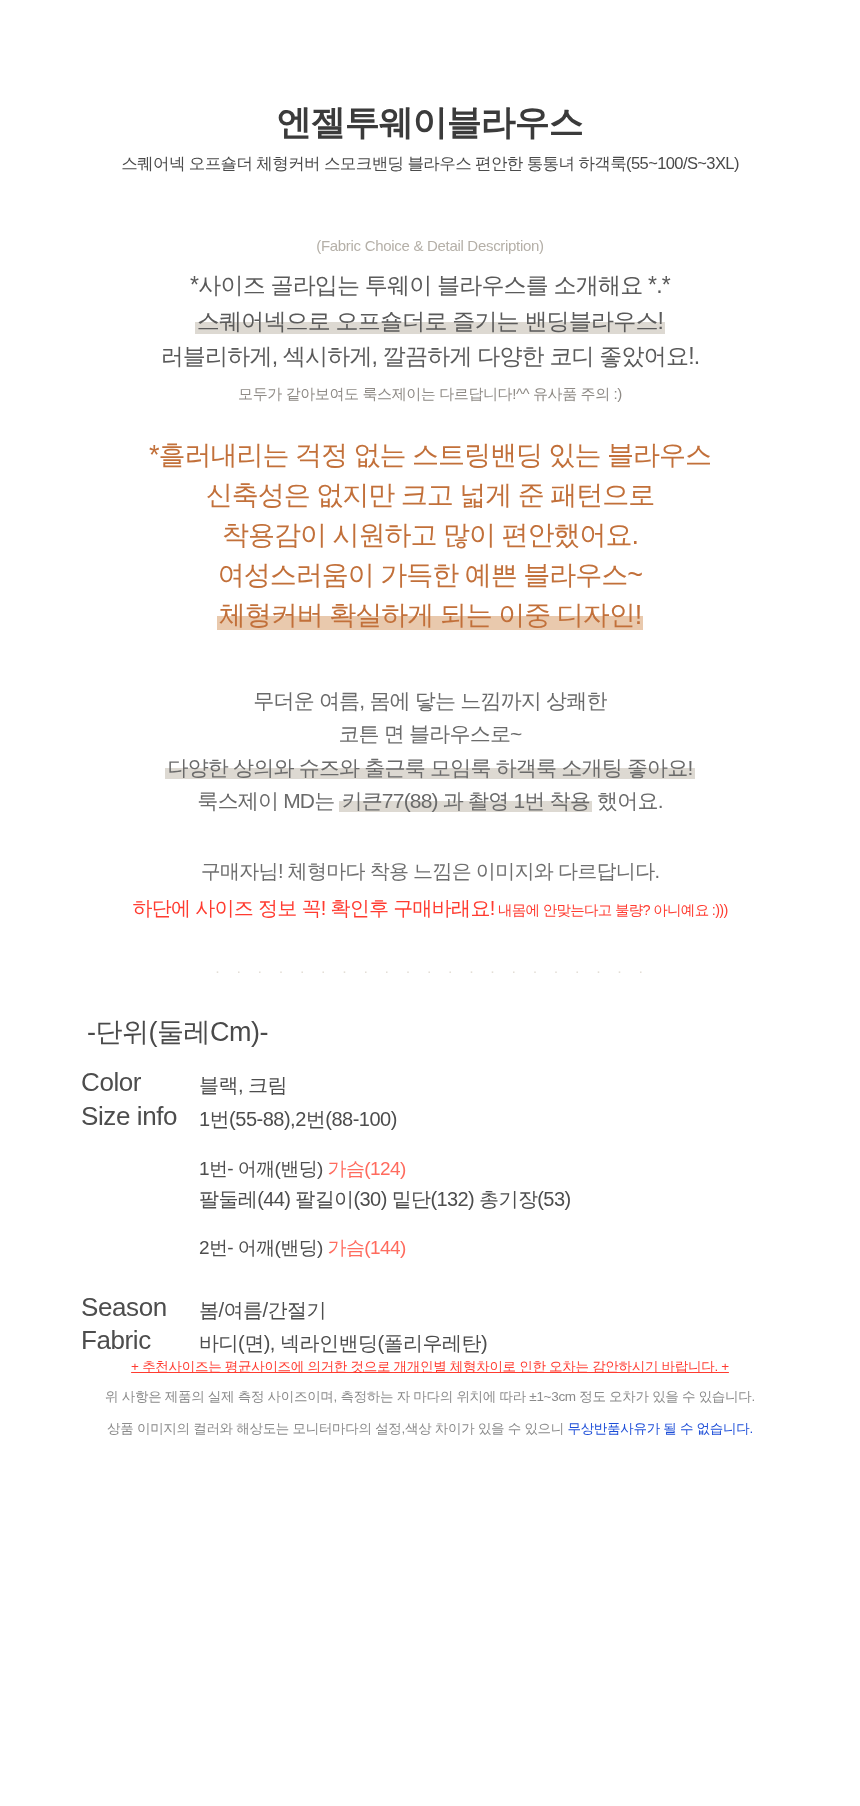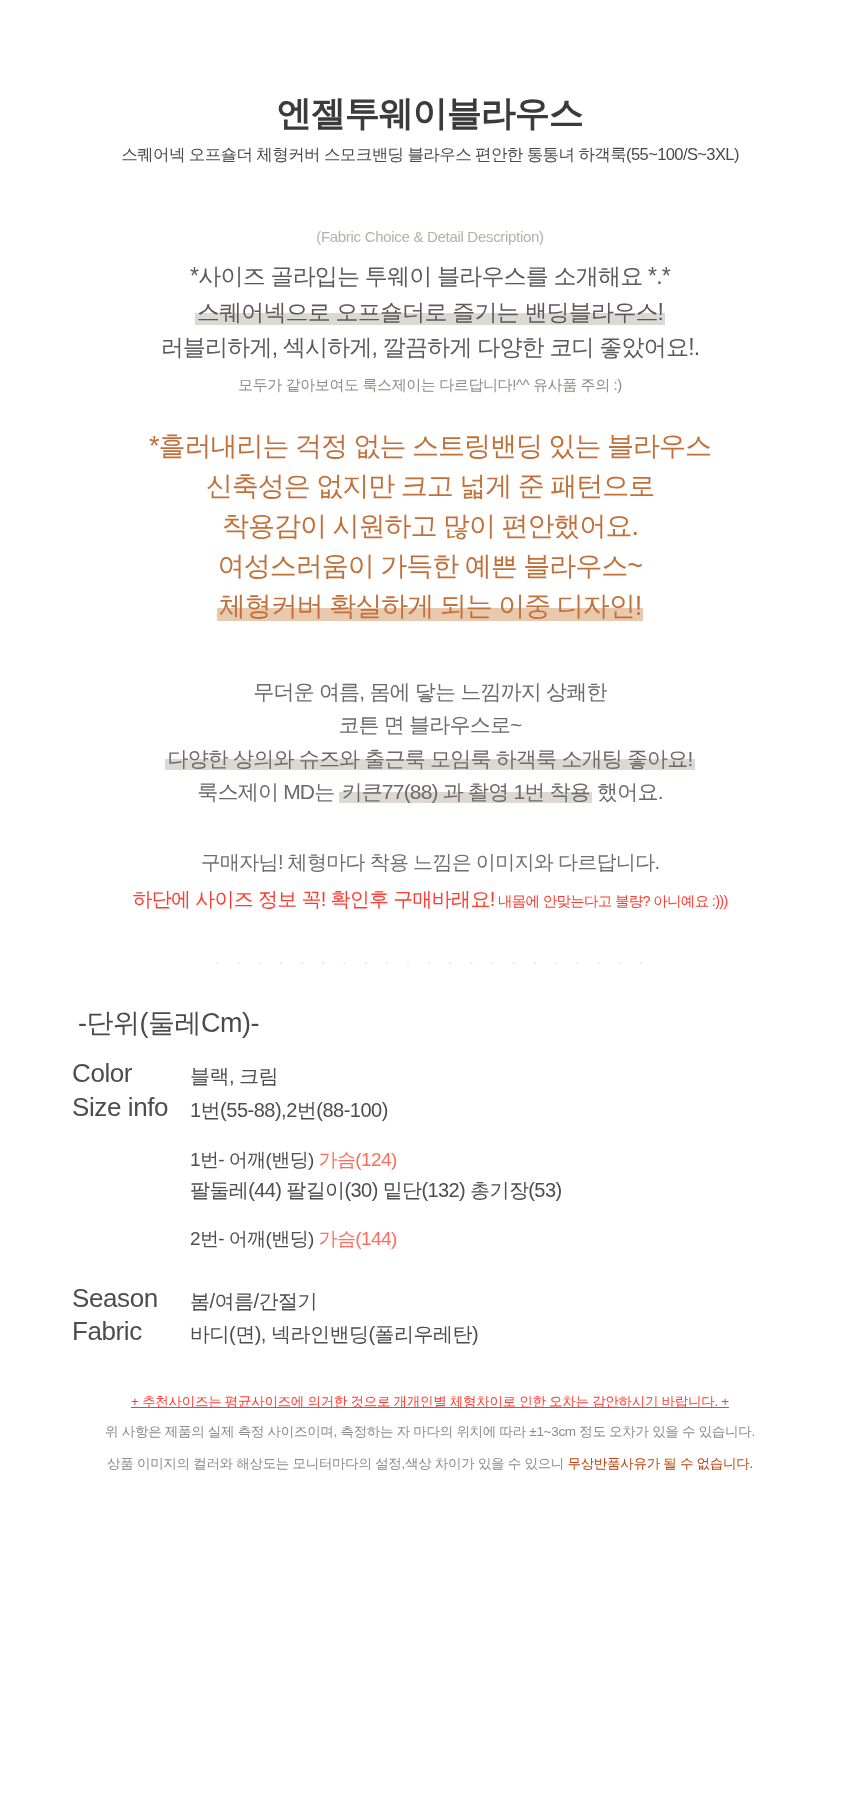--- a/index.html
+++ b/index.html
@@ -11,21 +11,21 @@
     width: 860px;
     min-height: 1806px;
     font-family: "Liberation Sans", sans-serif;
     color: #333333;
   }
   .page {
     width: 860px;
     min-height: 1806px;
     position: relative;
     box-sizing: border-box;
-    padding: 4px;
+    padding: 13px;
     background: #ffffff;
   }
 
   
   .header {
     text-align: center;
     padding-top: 88px;
   }
   .product-title {
     font-size: 35px;
@@ -189,39 +189,38 @@
     margin-top: 4px;
   }
 
   .spec2 {
     margin: 30px 0 0 68px;
     width: 700px;
   }
 
   
   .footer {
-    margin-top: 44px;
     text-align: center;
     padding-bottom: 30px;
   }
   .footer-top {
     font-size: 13.5px;
     color: #ff3b30;
     text-decoration: underline;
     letter-spacing: -0.3px;
   }
   .footer-line {
     margin-top: 10px;
     font-size: 13.5px;
     color: #8a8a8a;
     letter-spacing: -0.3px;
     line-height: 1.6;
   }
   .footer-red {
-    color: #c2410c;
+    color: #1d4ed8;
   }
 </style>
 </head>
 <body>
 
 <div class="page">
 
   <div class="header">
     <div class="product-title">엔젤투웨이블라우스</div>
     <div class="product-subtitle">스퀘어넥 오프숄더 체형커버 스모크밴딩 블라우스 편안한 통통녀 하객룩(55~100/S~3XL)</div>

